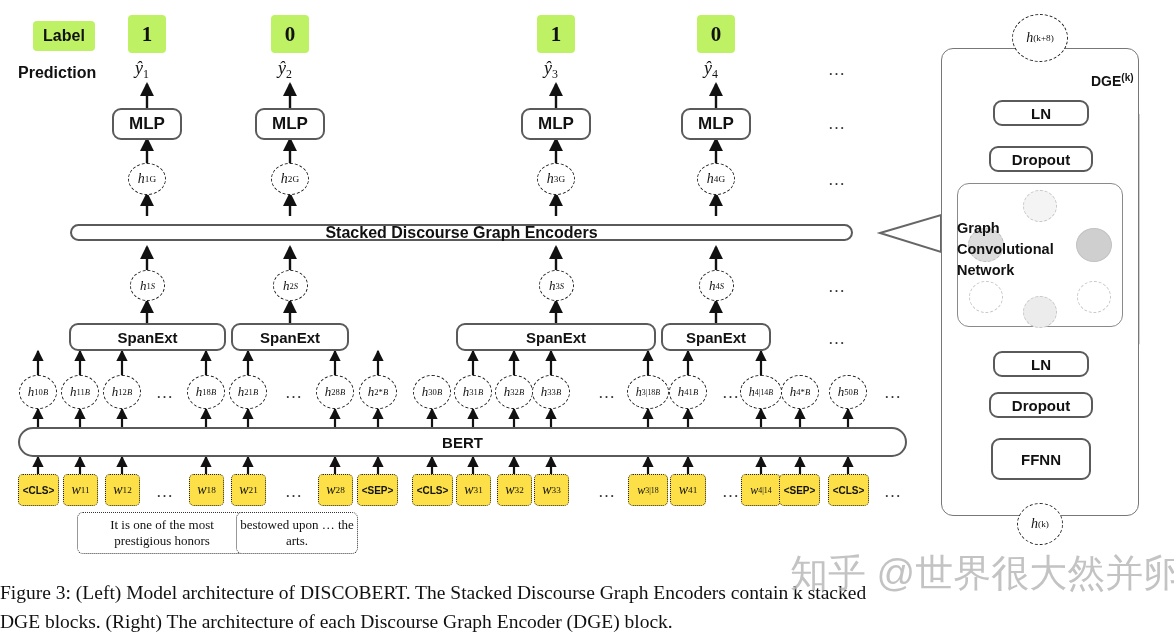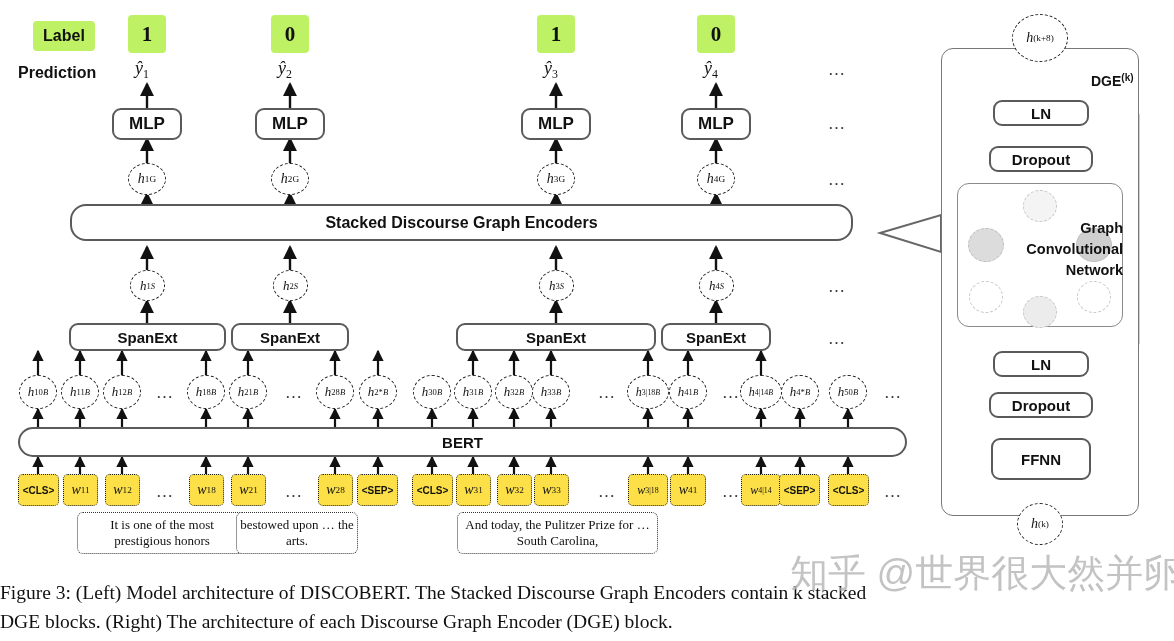--- a/index.html
+++ b/index.html
@@ -54,21 +54,21 @@
 
   .watermark{position:absolute;left:790px;top:548px;font-size:38px;color:#b9b9b9;
              font-family:"Liberation Sans",sans-serif;opacity:.85;
              white-space:nowrap;pointer-events:none;}
 
   
   #dgepanel{position:absolute;left:941px;top:48px;width:198px;height:468px;
             border:1.6px solid #777;border-radius:12px;background:#fff;box-sizing:border-box;}
   #gcnbox{position:absolute;left:957px;top:183px;width:166px;height:144px;
           border:1.6px solid #8a8a8a;border-radius:12px;background:#fff;box-sizing:border-box;}
-  .gcnlabel{position:absolute;left:957px;top:218px;width:166px;text-align:right;
+  .gcnlabel{position:absolute;left:957px;top:218px;width:166px;text-align:left;
             font-weight:bold;font-size:14.5px;line-height:21px;color:#111;z-index:4;}
   .gnode{position:absolute;border-radius:50%;box-sizing:border-box;}
 </style>
 </head>
 <body>
 
 <div id="fig">
 
   <svg width="1174" height="641" style="position:absolute;left:0;top:0;">
     <defs>
@@ -219,21 +219,21 @@
   <div class="solidbox" style="left:521px;top:108px;width:70px;height:32px;font-size:17px;">MLP</div>
   <div class="solidbox" style="left:681px;top:108px;width:70px;height:32px;font-size:17px;">MLP</div>
   <div class="dots" style="left:828px;top:114px;">…</div>
 
   <div class="dcircle math" style="left:128px;top:163px;width:38px;height:32px;font-size:14px;">h<span class="sub">1</span><span class="sup">G</span></div>
   <div class="dcircle math" style="left:271px;top:163px;width:38px;height:32px;font-size:14px;">h<span class="sub">2</span><span class="sup">G</span></div>
   <div class="dcircle math" style="left:537px;top:163px;width:38px;height:32px;font-size:14px;">h<span class="sub">3</span><span class="sup">G</span></div>
   <div class="dcircle math" style="left:697px;top:163px;width:38px;height:32px;font-size:14px;">h<span class="sub">4</span><span class="sup">G</span></div>
   <div class="dots" style="left:828px;top:170px;">…</div>
 
-  <div class="solidbox" style="left:70px;top:204px;width:783px;height:37px;border-radius:16px;font-size:16px;">Stacked Discourse Graph Encoders</div>
+  <div class="solidbox" style="left:70px;top:224px;width:783px;height:17px;border-radius:16px;font-size:16px;">Stacked Discourse Graph Encoders</div>
 
   <div class="dcircle math" style="left:130px;top:270px;width:35px;height:31px;font-size:13px;">h<span class="sub">1</span><span class="supi">S</span></div>
   <div class="dcircle math" style="left:273px;top:270px;width:35px;height:31px;font-size:13px;">h<span class="sub">2</span><span class="supi">S</span></div>
   <div class="dcircle math" style="left:539px;top:270px;width:35px;height:31px;font-size:13px;">h<span class="sub">3</span><span class="supi">S</span></div>
   <div class="dcircle math" style="left:699px;top:270px;width:35px;height:31px;font-size:13px;">h<span class="sub">4</span><span class="supi">S</span></div>
   <div class="dots" style="left:828px;top:277px;">…</div>
 
   <div class="solidbox" style="left:69px;top:323px;width:157px;height:28px;font-size:15px;">SpanExt</div>
   <div class="solidbox" style="left:231px;top:323px;width:118px;height:28px;font-size:15px;">SpanExt</div>
   <div class="solidbox" style="left:456px;top:323px;width:200px;height:28px;font-size:15px;">SpanExt</div>
@@ -281,21 +281,20 @@
   <div class="dtoken math" style="left:628px;top:474px;width:40px;height:32px;font-size:12px;">w<span class="sub">3|18</span></div>
   <div class="dtoken math" style="left:670px;top:474px;width:36px;height:32px;font-size:14px;">w<span class="sub">41</span></div>
   <div class="dots" style="left:722px;top:482px;">…</div>
   <div class="dtoken math" style="left:741px;top:474px;width:40px;height:32px;font-size:12px;">w<span class="sub">4|14</span></div>
   <div class="dtoken" style="left:779px;top:474px;width:41px;height:32px;font-size:10px;font-weight:bold;">&lt;SEP&gt;</div>
   <div class="dtoken" style="left:828px;top:474px;width:41px;height:32px;font-size:10px;font-weight:bold;">&lt;CLS&gt;</div>
   <div class="dots" style="left:884px;top:482px;">…</div>
 
   <div class="dsent" style="left:77px;top:512px;width:170px;height:42px;">It is one of the most prestigious honors</div>
   <div class="dsent" style="left:236px;top:512px;width:122px;height:42px;">bestowed upon … the arts.</div>
-  <div class="dsent" style="left:457px;top:512px;width:201px;height:42px;">And today, the Pulitzer Prize for … South Carolina,</div>
 
   <div id="dgepanel"></div>
 
   <div class="plaintext" style="left:1091px;top:72px;font-size:14px;font-weight:bold;">
     <span>DGE</span><span class="sup" style="font-size:10px;vertical-align:0.45em;">(k)</span>
   </div>
 
   <div class="dcircle math" style="left:1012px;top:14px;width:56px;height:48px;font-size:14px;">
        h<span class="sup" style="font-style:normal;">(k+8)</span></div>
 

